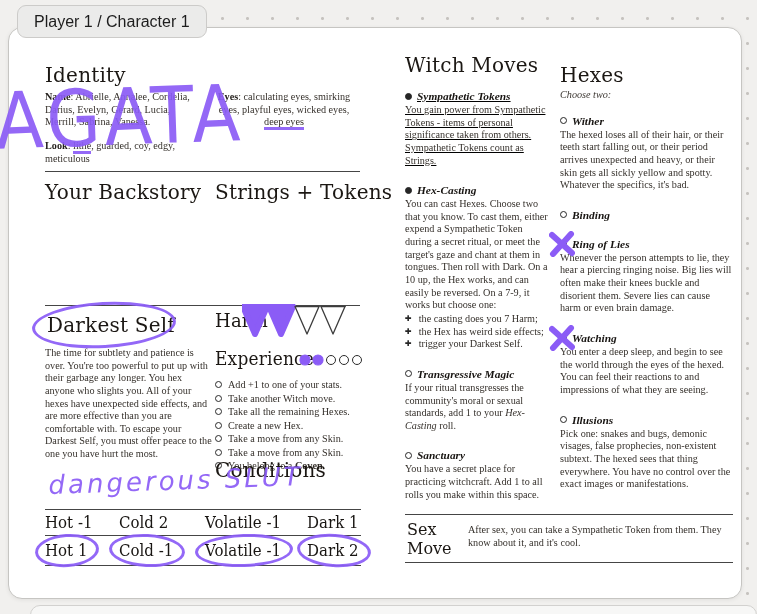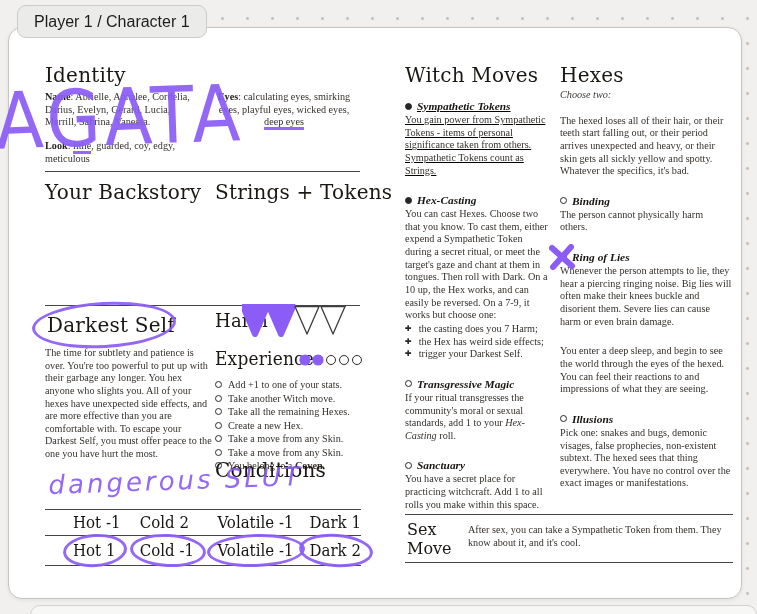--- a/index.html
+++ b/index.html
@@ -78,21 +78,21 @@
   .bullet.filled{background:#262626;}
   .move-name{font-family:"Liberation Serif", serif;font-style:italic;font-weight:bold;font-size:11.4px;color:#171411;}
   .subtitle{font-style:italic;font-size:10.2px;line-height:1.24;color:#3d3833;margin-top:3px;}
   .plus-list{margin-top:1px;}
   .plus-item{display:flex;gap:7px;align-items:flex-start;}
   .plus{font-family:"DejaVu Sans", sans-serif;font-size:8px;line-height:12px;color:#262626;flex:0 0 auto;}
   .x-mark{display:none;position:absolute;left:-11px;top:-7px;width:26px;height:26px;z-index:3;}
   .move.marked .x-mark{display:block;}
 
   
-  .stat-row{display:flex;align-items:center;margin-left:28px;}
+  .stat-row{display:flex;align-items:center;}
   .stat-row .c1{width:74px;}
   .stat-row .c2{width:86px;}
   .stat-row .c3{width:102px;}
   .stat-row .c4{width:54px;}
   .row1{height:25px;}
   .row2{height:29px;}
   .stat-inner{position:relative;display:inline-block;text-align:right;}
   .stat-text{font-family:"DejaVu Serif", serif;font-size:15px;color:#181512;transform:scaleY(1.05);transform-origin:left center;display:inline-block;white-space:nowrap;}
   .circle-annot{display:none;position:absolute;left:-10px;right:-12px;top:-8px;bottom:-7px;border:3.6px solid rgba(139,92,246,.93);border-radius:50%;}
   .stat-cell.marked .circle-annot{display:block;}
@@ -215,21 +215,21 @@
     <div class="rule"></div>
     <div class="stat-row row2">
       <div class="stat-cell c1 marked"><span class="stat-inner"><span class="circle-annot" style="transform:rotate(-4deg);"></span><span class="stat-text"><span>Hot</span>&nbsp;<span>1</span></span></span></div>
       <div class="stat-cell c2 marked"><span class="stat-inner"><span class="circle-annot" style="transform:rotate(3deg);"></span><span class="stat-text"><span>Cold</span>&nbsp;<span>-1</span></span></span></div>
       <div class="stat-cell c3 marked"><span class="stat-inner"><span class="circle-annot" style="transform:rotate(-2deg);"></span><span class="stat-text"><span>Volatile</span>&nbsp;<span>-1</span></span></span></div>
       <div class="stat-cell c4 marked"><span class="stat-inner"><span class="circle-annot" style="transform:rotate(4deg);"></span><span class="stat-text"><span>Dark</span>&nbsp;<span>2</span></span></span></div>
     </div>
     <div class="rule"></div>
   </div>
 
-  <div class="abs col-flow" style="left:405px;top:62px;width:146px;">
+  <div class="abs col-flow" style="left:405px;top:52px;width:146px;">
     <div class="display h1">Witch Moves</div>
 
     <div class="move" style="margin-top:14px;text-decoration:underline;">
       <div class="move-head">
           <span class="bullet filled"></span>
           <span class="move-name">Sympathetic Tokens</span>
         </div>
       <div class="body-text">You gain power from Sympathetic Tokens - items of personal significance taken from others. Sympathetic Tokens count as Strings.</div>
     </div>
 
@@ -270,44 +270,55 @@
         </div>
       <div class="body-text">You have a secret place for practicing witchcraft. Add 1 to all rolls you make within this space.</div>
     </div>
   </div>
 
   <div class="abs col-flow" style="left:560px;top:62px;width:172px;">
     <div class="display h1">Hexes</div>
     <div class="subtitle">Choose two:</div>
 
     <div class="move" style="margin-top:13px;">
+      <div class="move-head">
+          <span class="bullet"></span>
+          <span class="move-name">Wither</span>
+        </div>
       <div class="body-text">The hexed loses all of their hair, or their teeth start falling out, or their period arrives unexpected and heavy, or their skin gets all sickly yellow and spotty. Whatever the specifics, it's bad.</div>
     </div>
 
     <div class="move">
       <div class="move-head">
           <span class="bullet"></span>
           <span class="move-name">Binding</span>
         </div>
-      <div class="body-text">The person cannot physically harm others.</div>
     </div>
 
     <div class="move marked">
       <div class="move-head">
           <span class="x-mark"><svg width="26" height="26" viewBox="0 0 26 26">
               <line x1="3" y1="4" x2="23" y2="22" stroke="#8b5cf6" stroke-width="6" stroke-linecap="round"></line>
               <line x1="22" y1="3" x2="4" y2="23" stroke="#8b5cf6" stroke-width="6" stroke-linecap="round"></line>
             </svg></span>
           <span class="bullet"></span>
           <span class="move-name">Ring of Lies</span>
         </div>
       <div class="body-text">Whenever the person attempts to lie, they hear a piercing ringing noise. Big lies will often make their knees buckle and disorient them. Severe lies can cause harm or even brain damage.</div>
     </div>
 
     <div class="move marked">
+      <div class="move-head">
+          <span class="x-mark"><svg width="26" height="26" viewBox="0 0 26 26">
+              <line x1="3" y1="4" x2="23" y2="22" stroke="#8b5cf6" stroke-width="6" stroke-linecap="round"></line>
+              <line x1="22" y1="3" x2="4" y2="23" stroke="#8b5cf6" stroke-width="6" stroke-linecap="round"></line>
+            </svg></span>
+          <span class="bullet"></span>
+          <span class="move-name">Watching</span>
+        </div>
       <div class="body-text">You enter a deep sleep, and begin to see the world through the eyes of the hexed. You can feel their reactions to and impressions of what they are seeing.</div>
     </div>
 
     <div class="move">
       <div class="move-head">
           <span class="bullet"></span>
           <span class="move-name">Illusions</span>
         </div>
       <div class="body-text">Pick one: snakes and bugs, demonic visages, false prophecies, non-existent subtext. The hexed sees that thing everywhere. You have no control over the exact images or manifestations.</div>
     </div>

